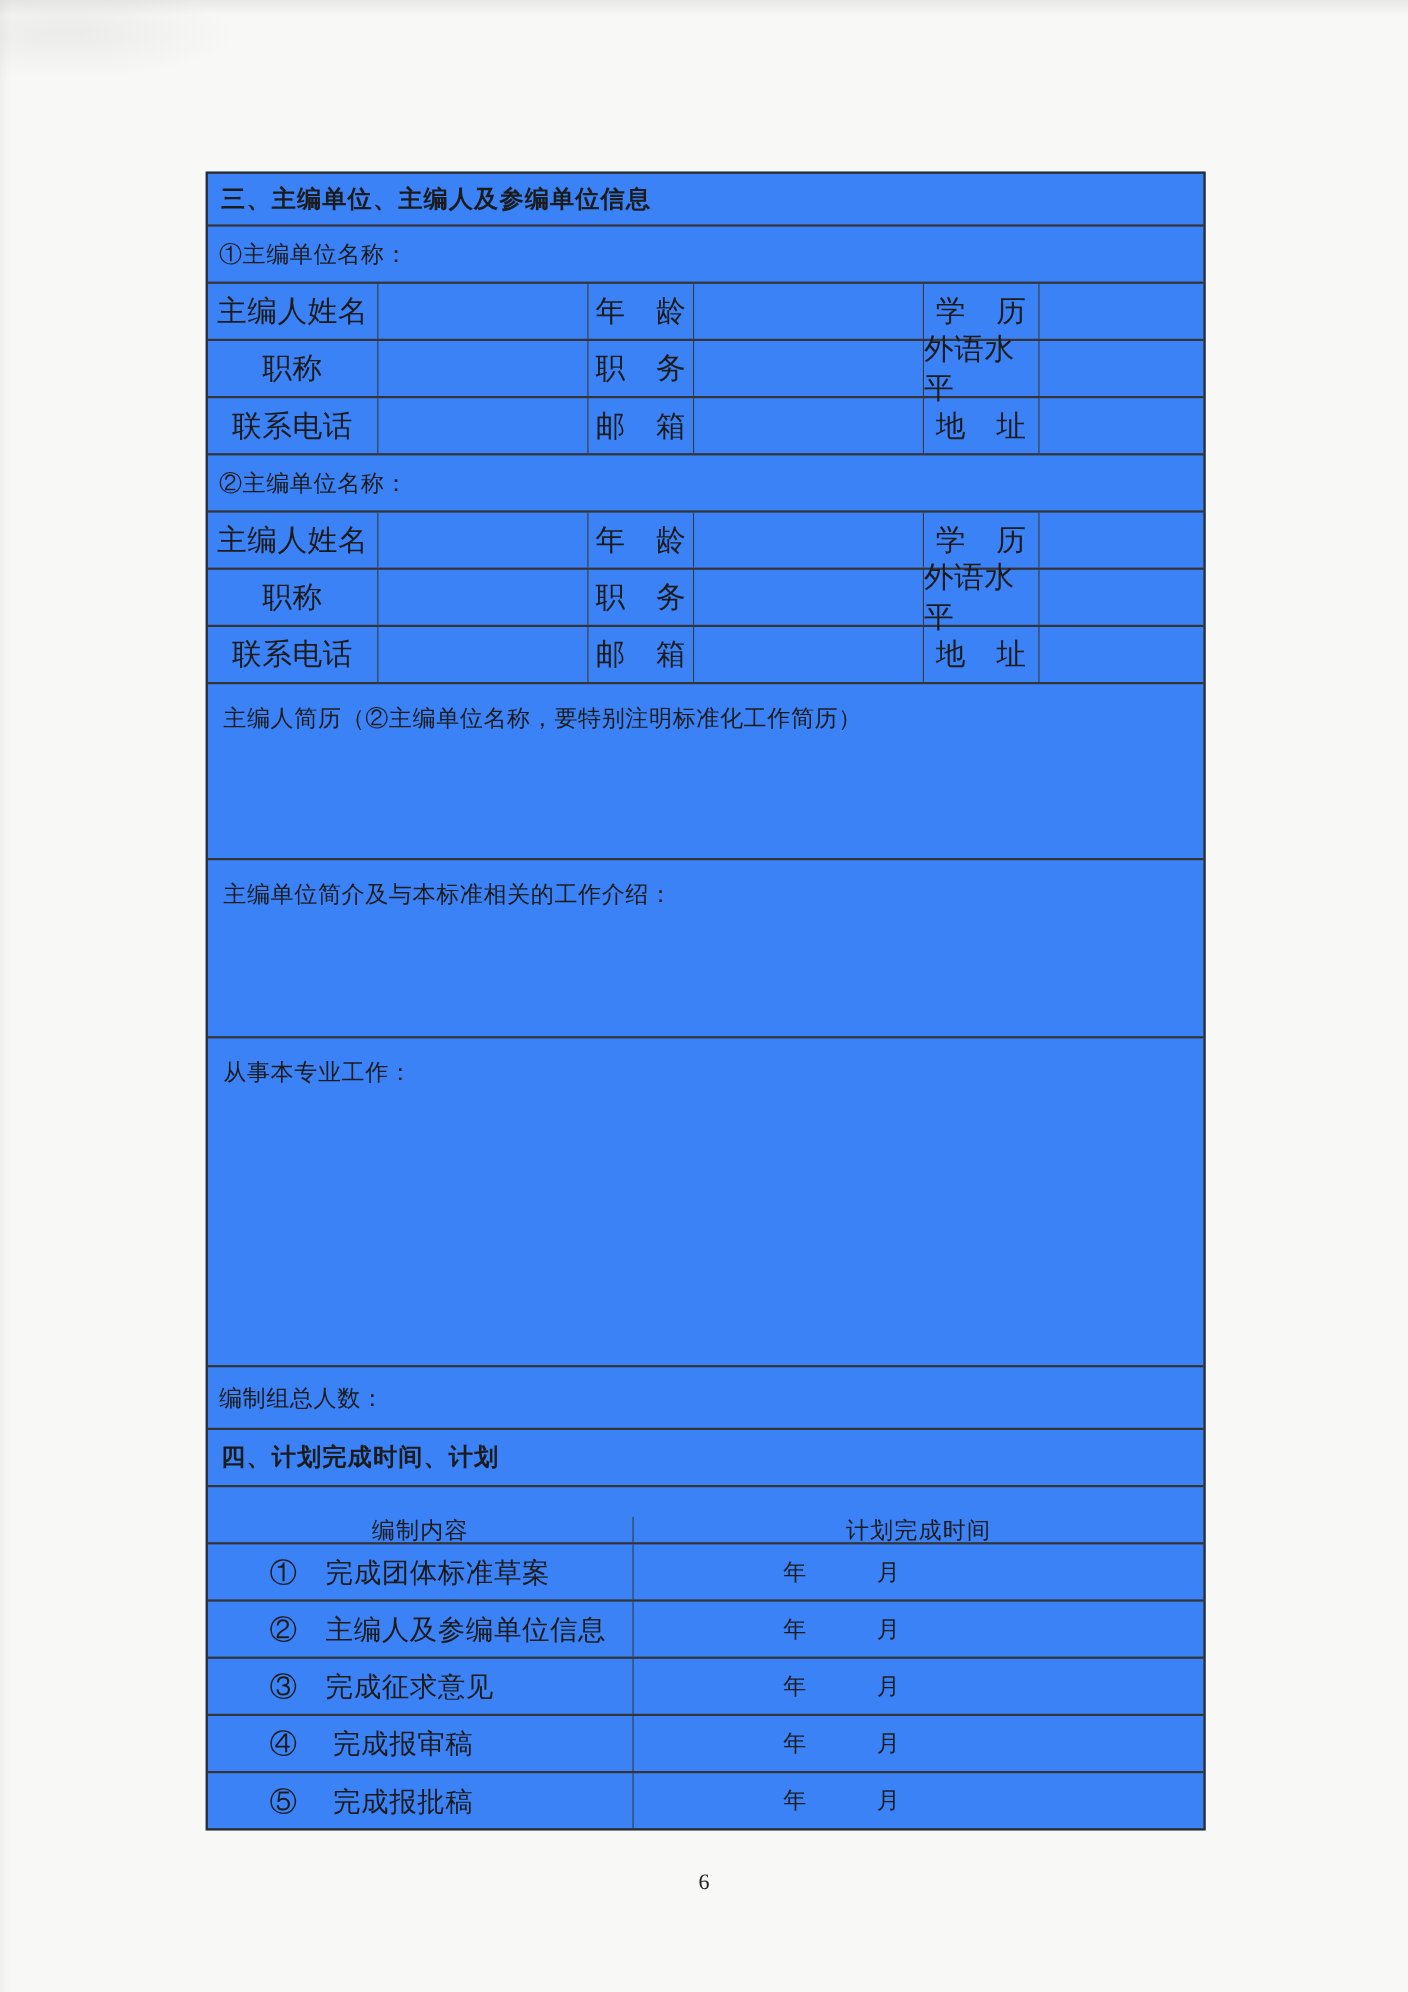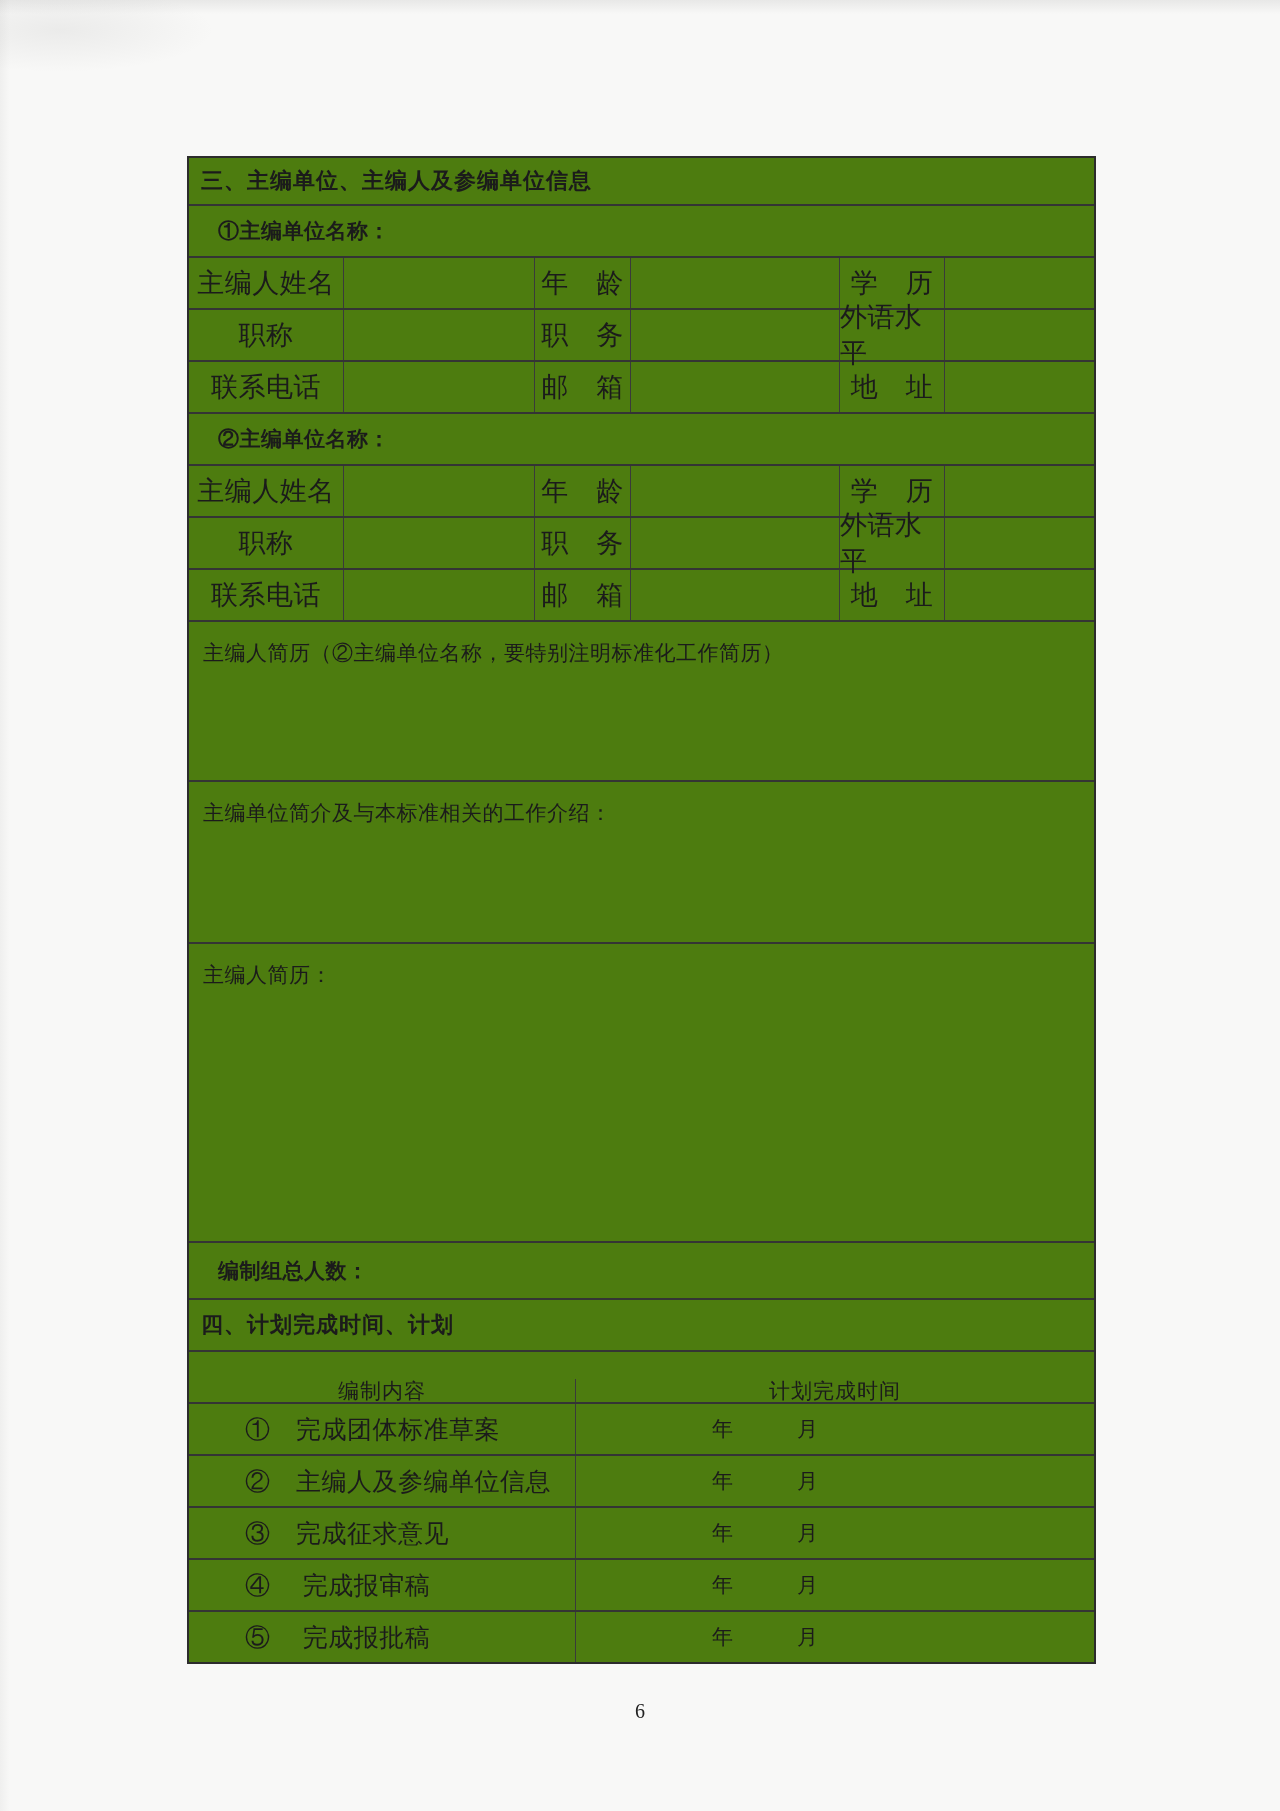--- a/index.html
+++ b/index.html
@@ -18,40 +18,40 @@
     background:
       linear-gradient(180deg,rgba(90,90,90,.10),rgba(0,0,0,0) 14px),
       linear-gradient(90deg,rgba(120,120,120,.07),rgba(0,0,0,0) 10px),
       radial-gradient(220px 60px at 60px 30px,rgba(120,120,120,.10),rgba(0,0,0,0) 70%);
   }
 
   .page-table{
     position:absolute;left:187px;top:156px;width:909px;
     box-sizing:border-box;
     border:2px solid #2c2c2c;
-    background:#4d7c0f;
+    background:#3b82f6;
   }
   .trow{display:flex;box-sizing:border-box;align-items:stretch;}
   .trow + .trow{border-top:2px solid #343434;}
   .h46{height:46px}.h52{height:52px}.h57{height:57px}
   .h160{height:160px}.h162{height:162px}.h299{height:299px}
 
   .cell{box-sizing:border-box;display:flex;align-items:center;min-width:0;}
   .cell + .cell{border-left:1px solid #3a3a3a;}
   .w1{width:154px}.w2{width:191px}.w3{width:96px}.w4{width:209px}.w5{width:105px}.w6{flex:1}
   .sc1{width:386px}.sc2{flex:1}
 
   .lbl{justify-content:center;font-size:27px;letter-spacing:.5px;}
   .sect-title{
     font-family:"Liberation Sans","DejaVu Sans",sans-serif;
     font-weight:700;font-size:22px;letter-spacing:1px;
     padding-left:12px;align-items:center;display:flex;width:100%;
     box-sizing:border-box;
   }
-  .unit-name{font-size:21px;padding-left:29px;align-items:center;display:flex;width:100%;box-sizing:border-box;letter-spacing:.5px;font-weight:bold;}
+  .unit-name{font-size:21px;padding-left:10px;align-items:center;display:flex;width:100%;box-sizing:border-box;letter-spacing:.5px;}
   .tall{display:block;font-size:21px;padding:15px 16px 0 14px;letter-spacing:.5px;line-height:1.55;width:100%;box-sizing:border-box;}
   .hdr-center{justify-content:center;font-size:21px;letter-spacing:1px;margin-top:27px;}
   .content-cell{font-size:25px;padding-left:56px;letter-spacing:.5px;}
   .sched-cell{font-size:21px;padding-left:136px;}
   .sched-cell .mo{margin-left:64px;}
 
   .pagenum{
     position:absolute;left:0;right:0;top:1700px;
     text-align:center;font-size:20px;color:#222;
   }
@@ -122,21 +122,21 @@
       <div class="cell w6"></div>
     </div>
 
     <div class="trow h160">
       <div class="tall">主编人简历（②主编单位名称，要特别注明标准化工作简历）</div>
     </div>
     <div class="trow h162">
       <div class="tall">主编单位简介及与本标准相关的工作介绍：</div>
     </div>
     <div class="trow h299">
-      <div class="tall">主编人简历：</div>
+      <div class="tall">从事本专业工作：</div>
     </div>
     <div class="trow h57">
       <div class="unit-name">编制组总人数：</div>
     </div>
 
     <div class="trow h52">
       <div class="sect-title">四、计划完成时间、计划</div>
     </div>
     <div class="trow h52">
       <div class="cell sc1 hdr-center">编制内容</div>

